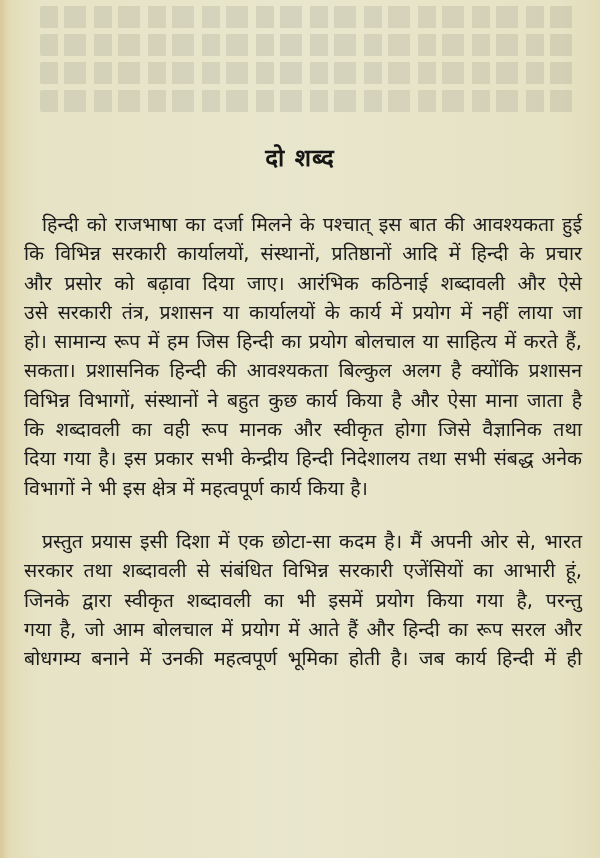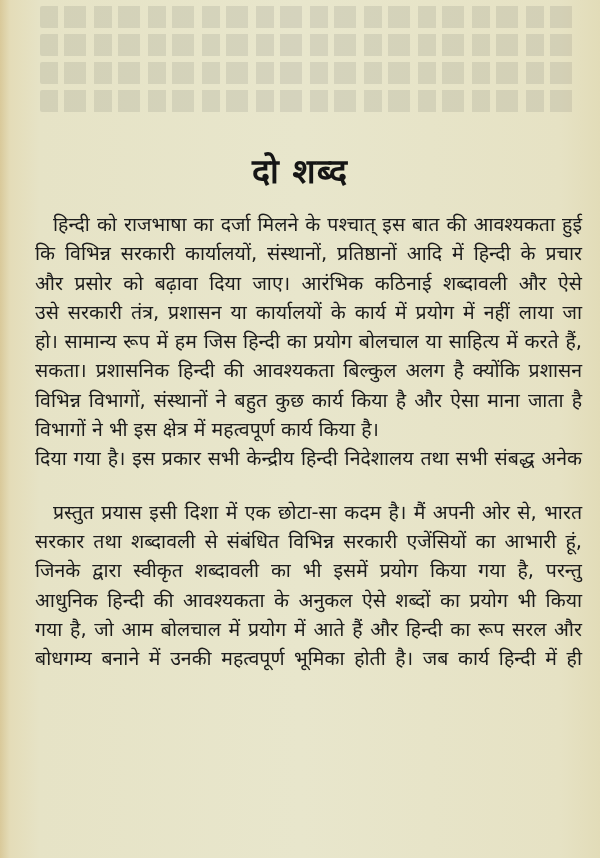--- a/index.html
+++ b/index.html
@@ -29,28 +29,28 @@
       margin-top: 6px;
       background: repeating-linear-gradient(90deg, #555 0 18px, transparent 18px 24px, #555 24px 46px, transparent 46px 54px);
       border-radius: 2px;
     }
     .title {
       position: absolute;
       left: 0;
       right: 0;
       top: 124px;
       text-align: center;
-      font-size: 34px;
+      font-size: 24px;
       font-weight: bold;
       letter-spacing: 1px;
       color: #151515;
     }
     .body {
       position: absolute;
-      left: 35px;
+      left: 24px;
       right: 18px;
       top: 210px;
     }
     .para {
       margin: 0 0 24px 0;
     }
     .line-text {
       display: block;
       font-size: 19.5px;
       line-height: 29.3px;
@@ -81,24 +81,24 @@
 
 <div class="body">
   <div class="para">
     <span class="line-text indent">हिन्दी को राजभाषा का दर्जा मिलने के पश्चात् इस बात की आवश्यकता हुई</span>
     <span class="line-text">कि विभिन्न सरकारी कार्यालयों, संस्थानों, प्रतिष्ठानों आदि में हिन्दी के प्रचार</span>
     <span class="line-text">और प्रसोर को बढ़ावा दिया जाए। आरंभिक कठिनाई शब्दावली और ऐसे</span>
     <span class="line-text">उसे सरकारी तंत्र, प्रशासन या कार्यालयों के कार्य में प्रयोग में नहीं लाया जा</span>
     <span class="line-text">हो। सामान्य रूप में हम जिस हिन्दी का प्रयोग बोलचाल या साहित्य में करते हैं,</span>
     <span class="line-text">सकता। प्रशासनिक हिन्दी की आवश्यकता बिल्कुल अलग है क्योंकि प्रशासन</span>
     <span class="line-text">विभिन्न विभागों, संस्थानों ने बहुत कुछ कार्य किया है और ऐसा माना जाता है</span>
+    <span class="line-text">कि शब्दावली का वही रूप मानक और स्वीकृत होगा जिसे वैज्ञानिक तथा</span>
+    <span class="line-text">दिया गया है। इस प्रकार सभी केन्द्रीय हिन्दी निदेशालय तथा सभी संबद्ध अनेक</span>
     <span class="line-text last">विभागों ने भी इस क्षेत्र में महत्वपूर्ण कार्य किया है।</span>
-    <span class="line-text">दिया गया है। इस प्रकार सभी केन्द्रीय हिन्दी निदेशालय तथा सभी संबद्ध अनेक</span>
   </div>
   <div class="para">
     <span class="line-text indent">प्रस्तुत प्रयास इसी दिशा में एक छोटा-सा कदम है। मैं अपनी ओर से, भारत</span>
     <span class="line-text">सरकार तथा शब्दावली से संबंधित विभिन्न सरकारी एजेंसियों का आभारी हूं,</span>
     <span class="line-text">जिनके द्वारा स्वीकृत शब्दावली का भी इसमें प्रयोग किया गया है, परन्तु</span>
-    <span class="line-text">आधुनिक हिन्दी की आवश्यकता के अनुकल ऐसे शब्दों का प्रयोग भी किया</span>
     <span class="line-text">गया है, जो आम बोलचाल में प्रयोग में आते हैं और हिन्दी का रूप सरल और</span>
     <span class="line-text">बोधगम्य बनाने में उनकी महत्वपूर्ण भूमिका होती है। जब कार्य हिन्दी में ही</span>
   </div>
 </div>
 
 </body></html>

